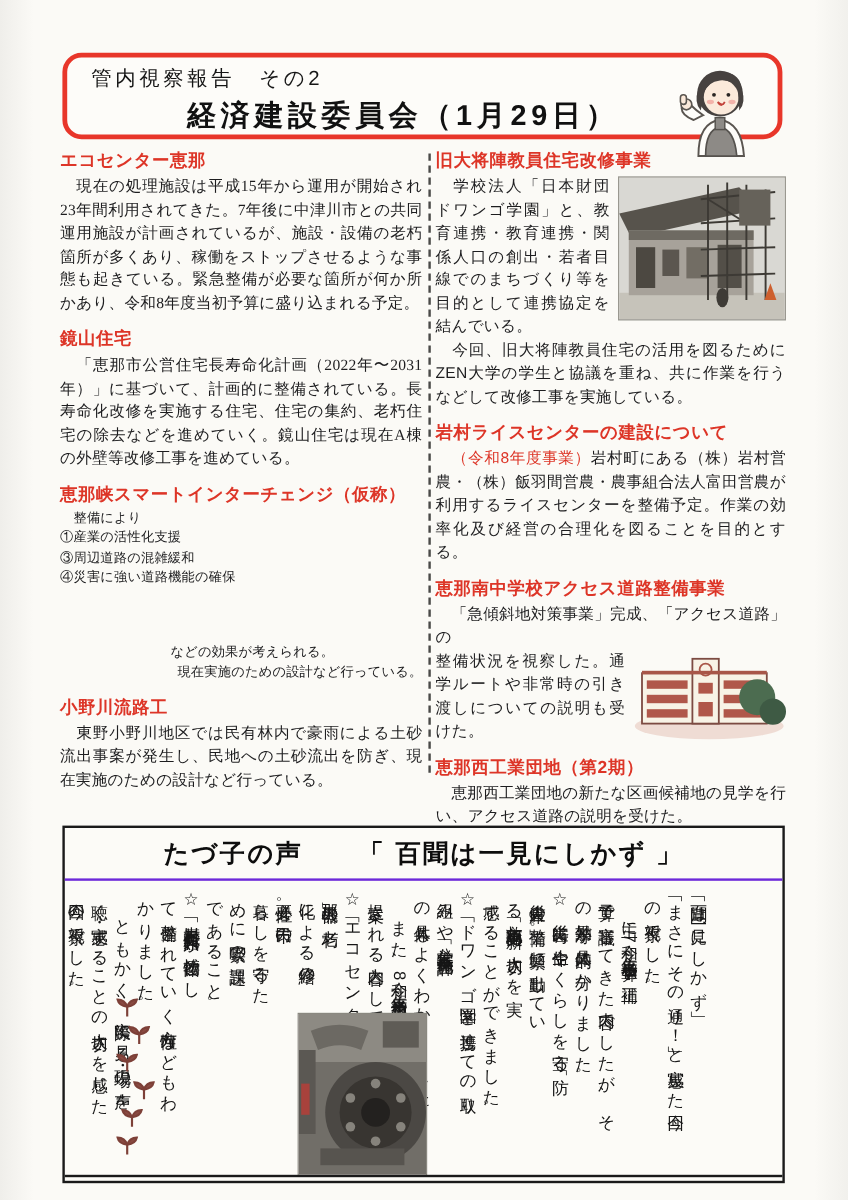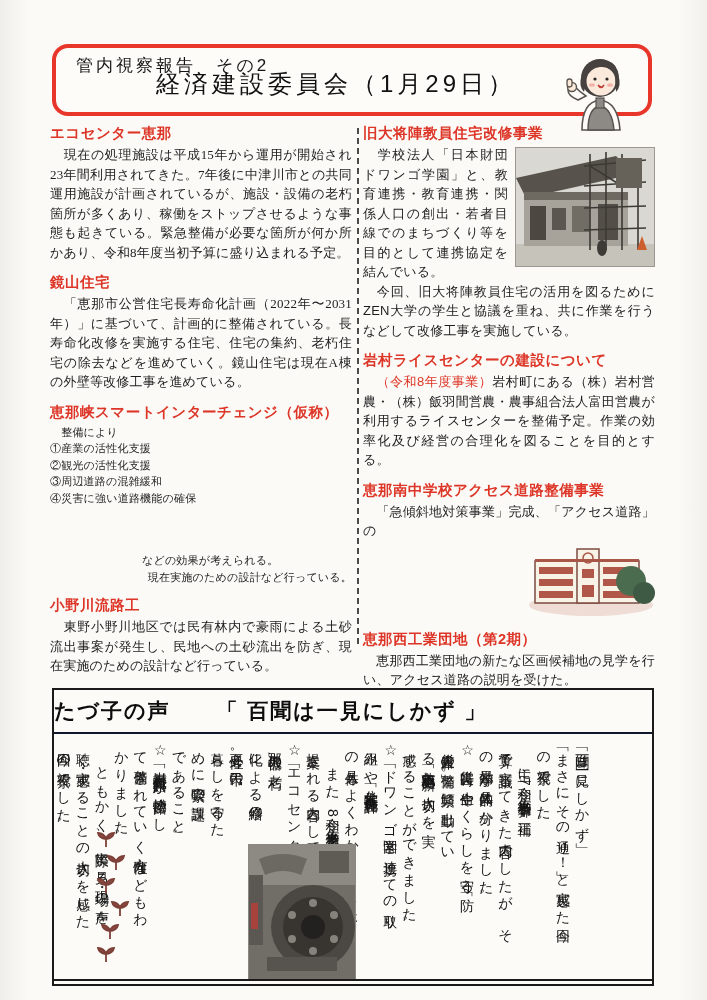--- a/index.html
+++ b/index.html
@@ -20,22 +20,22 @@
   .header-box{
     position:absolute;left:52px;top:44px;width:600px;height:72px;
     border:4px solid #e8362a;border-radius:16px;background:#fdfcf9;
     box-sizing:border-box;
   }
   .header-line1{
     position:absolute;left:20px;top:6px;
     font-size:17px;font-weight:400;letter-spacing:3px;color:#151515;
   }
   .header-line2{
-    position:absolute;left:100px;top:20px;
-    font-size:24px;font-weight:400;letter-spacing:4px;color:#111;
+    position:absolute;left:100px;top:32px;
+    font-size:24px;font-weight:700;letter-spacing:4px;color:#111;
   }
   .mascot{position:absolute;right:12px;top:4px;z-index:3;}
   
   .cols{
     position:absolute;left:50px;top:124px;width:607px;height:560px;
     display:flex;
   }
   .col-left{width:302px;font-family:Liberation Serif, serif;}
   .col-divider{
     width:0;margin:4px 4px 40px 5px;
@@ -66,22 +66,22 @@
   
   .voice-box{
     position:absolute;left:52px;top:688px;width:602px;height:298px;
     border:2px solid #1a1a1a;background:#fcfbf7;box-sizing:border-box;
   }
   .voice-box::after{
     content:"";position:absolute;left:0;right:0;bottom:3px;
     border-top:2px solid #1a1a1a;
   }
   .voice-title{
-    height:42px;border-bottom:2px solid #0f172a;
-    display:flex;align-items:center;justify-content:flex-start;gap:46px;
+    height:42px;border-bottom:2px solid #6d28d9;
+    display:flex;align-items:center;justify-content:center;gap:46px;
     font-size:21px;font-weight:700;letter-spacing:2px;color:#0d0d0d;
   }
   .voice-content{
     position:relative;height:246px;box-sizing:border-box;
     padding:8px 8px 0 0;
   }
   .vtext{
     writing-mode:vertical-rl;text-orientation:mixed;
     height:232px;margin-right:4px;
     font-size:14px;line-height:19.2px;letter-spacing:1.2px;
@@ -144,21 +144,20 @@
 
       <div class="sec">
         <h3>鏡山住宅</h3>
         <p>　「恵那市公営住宅長寿命化計画（2022年〜2031年）」に基づいて、計画的に整備されている。長寿命化改修を実施する住宅、住宅の集約、老朽住宅の除去などを進めていく。鏡山住宅は現在A棟の外壁等改修工事を進めている。</p>
       </div>
 
       <div class="sec">
         <h3>恵那峡スマートインターチェンジ（仮称）</h3>
         <div class="line">　整備により</div>
         <div class="line">①産業の活性化支援</div>
-        <div class="line">②観光の活性化支援</div>
         <div class="line">③周辺道路の混雑緩和</div>
         <div class="line">④災害に強い道路機能の確保</div>
         <div class="line center1">などの効果が考えられる。</div>
         <div class="line center2">現在実施のための設計など行っている。</div>
       </div>
 
       <div class="sec">
         <h3>小野川流路工</h3>
         <p>　東野小野川地区では民有林内で豪雨による土砂流出事案が発生し、民地への土砂流出を防ぎ、現在実施のための設計など行っている。</p>
       </div>
@@ -223,20 +222,21 @@
                 <rect x="76" y="38" width="32" height="7"></rect>
                 <rect x="76" y="50" width="32" height="7"></rect>
               <rect x="55" y="28" width="12" height="9"></rect>
                 <rect x="55" y="44" width="12" height="12"></rect>
             </g>
             <rect x="8" y="18" width="104" height="3" fill="#a85648"></rect>
             <circle cx="104" cy="40" r="15" fill="#4c6c50"></circle>
             <circle cx="117" cy="52" r="11" fill="#3e5a44"></circle>
           </svg>
         </div>
+        <p>整備状況を視察した。通学ルートや非常時の引き渡しについての説明も受けた。</p>
       </div>
 
       <div class="sec">
         <h3>恵那西工業団地（第2期）</h3>
         <p>　恵那西工業団地の新たな区画候補地の見学を行い、アクセス道路の説明を受けた。</p>
       </div>
     </div>
   </div>
 
   <div class="voice-box">

